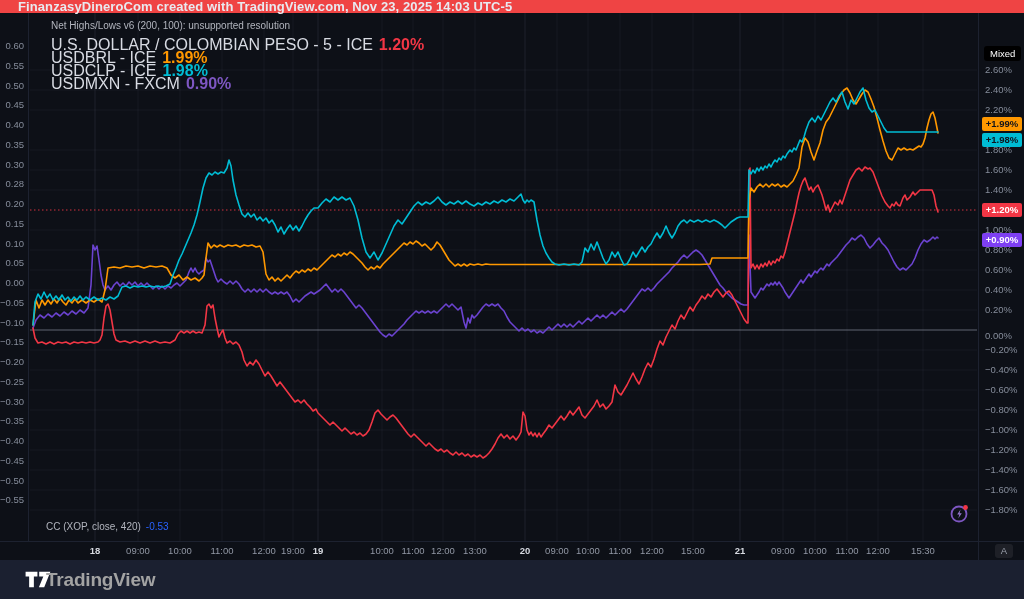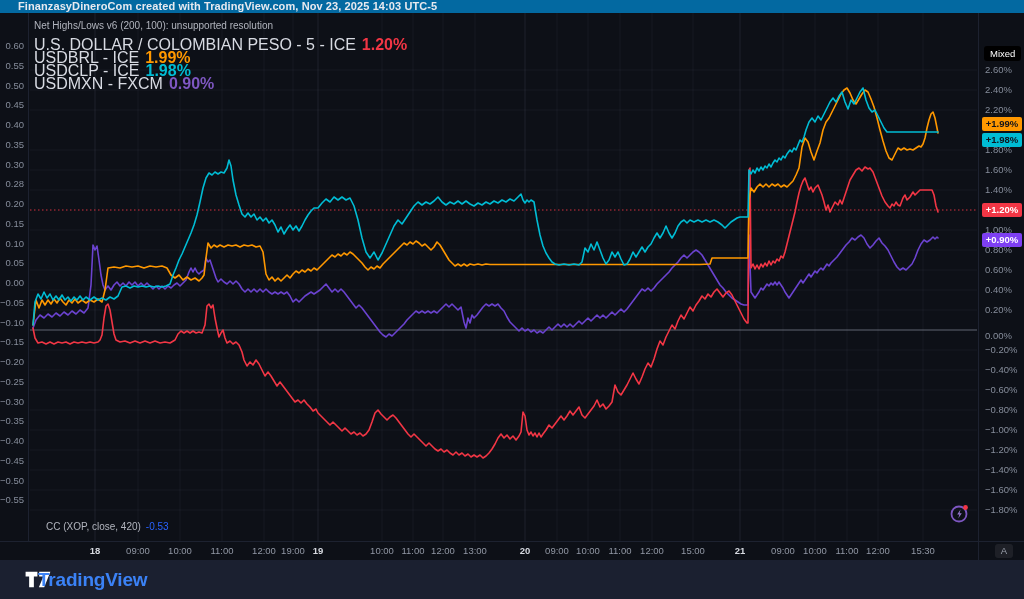--- a/index.html
+++ b/index.html
@@ -1,44 +1,44 @@
 <!DOCTYPE html>
 <html><head>
 <meta charset="utf-8">
 <style>
   html,body{margin:0;padding:0;background:#05070c;}
   #app{position:relative;width:1024px;height:599px;background:#0d1017;overflow:hidden;
        font-family:"Liberation Sans",sans-serif;-webkit-font-smoothing:antialiased;}
-  #attribution{position:absolute;left:0;top:0;width:1024px;height:13px;background:#0369a1;
-       color:#e8eaf0;font-size:11px;font-weight:bold;line-height:13px;padding-left:18px;box-sizing:border-box;
+  #attribution{position:absolute;left:0;top:0;width:1024px;height:13px;background:#ef4444;
+       color:#e8eaf0;font-size:13px;font-weight:bold;line-height:13px;padding-left:18px;box-sizing:border-box;
        letter-spacing:.1px;white-space:nowrap;}
   #chart{position:absolute;left:30px;top:13px;width:947px;height:528px;}
   #plot{position:absolute;left:0;top:0;}
-  #legend{position:absolute;left:4px;top:7px;}
+  #legend{position:absolute;left:21px;top:7px;}
   #legend-note{color:#b2b5be;font-size:10px;margin-bottom:7px;}
   .legend-row{height:13px;line-height:13px;font-size:16px;color:#d8dbe3;white-space:nowrap;}
   .legend-row .val{font-weight:bold;margin-left:6px;}
   #cc-label{position:absolute;left:16px;top:508px;font-size:10px;color:#b2b5be;white-space:nowrap;}
   #cc-label .cc-val{color:#2962ff;margin-left:5px;}
   #left-axis{position:absolute;left:0;top:13px;width:29px;height:528px;border-right:1px solid #1d2230;box-sizing:border-box;}
   .la-label{position:absolute;right:4px;width:24px;text-align:right;font-size:9.5px;color:#868d9b;height:12px;line-height:12px;}
   #right-axis{position:absolute;left:978px;top:13px;width:46px;height:547px;border-left:1px solid #1d2230;box-sizing:border-box;}
   .ra-label{position:absolute;left:6px;font-size:9.5px;color:#868d9b;height:12px;line-height:12px;white-space:nowrap;}
   .ra-badge{position:absolute;left:3px;width:40px;height:14px;line-height:14px;text-align:center;
        font-size:9.5px;font-weight:bold;border-radius:2px;}
   #mixed-badge{position:absolute;left:5px;top:33px;background:#000;color:#fff;font-size:9.5px;
        padding:2px 6px;border-radius:3px;}
   #time-axis{position:absolute;left:0;top:541px;width:1024px;height:19px;border-top:1px solid #1d2230;box-sizing:border-box;}
   .t-label{position:absolute;top:3px;width:36px;margin-left:-18px;text-align:center;font-size:9.5px;color:#9298a5;white-space:nowrap;}
   .t-label.day{color:#d6d9e0;font-weight:bold;}
   #auto-btn{position:absolute;left:995px;top:2px;width:18px;height:14px;line-height:14px;text-align:center;
        background:rgba(255,255,255,0.07);color:#9aa0ac;font-size:9.5px;border-radius:3px;cursor:pointer;}
   #flash-icon{position:absolute;left:919px;top:489px;width:22px;height:22px;}
   #footer{position:absolute;left:0;top:560px;width:1024px;height:39px;background:#1b2030;}
-  #brand{position:absolute;left:38px;top:9px;color:#3b82f6;font-size:19px;font-weight:bold;letter-spacing:-0.2px;}
+  #brand{position:absolute;left:46px;top:9px;color:#a3a3a3;font-size:19px;font-weight:bold;letter-spacing:-0.2px;}
   #logo{position:absolute;left:25px;top:11px;}
 </style>
 </head>
 <body>
 
 <div id="app">
   <div id="attribution">FinanzasyDineroCom created with TradingView.com, Nov 23, 2025 14:03 UTC-5</div>
 
   <div id="chart">
     <svg id="plot" width="947" height="528">

